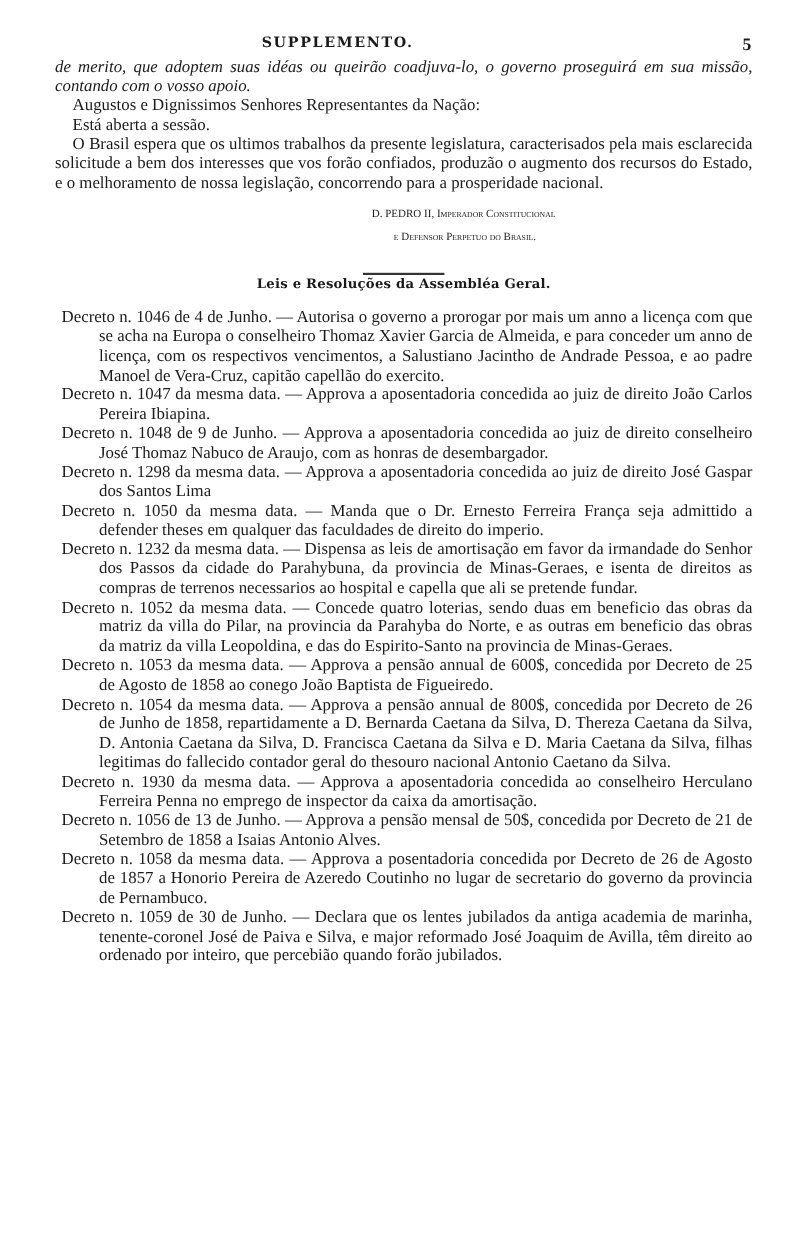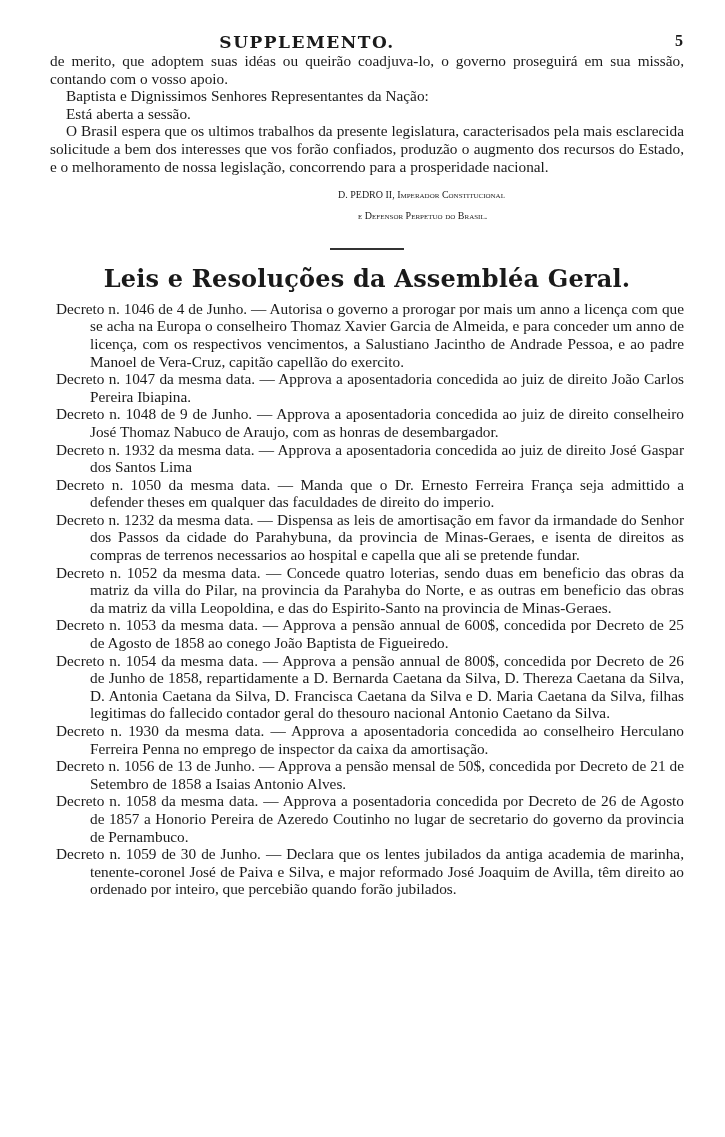--- a/index.html
+++ b/index.html
@@ -5,68 +5,68 @@
   html, body { margin:0; padding:0; }
   body {
     width:725px; height:1137px; background:#ffffff; position:relative; overflow:hidden;
     font-family:"Liberation Serif","DejaVu Serif",serif; color:#1a1a1a;
   }
   .header {
     position:absolute; top:32px; left:0; width:725px; height:20px;
   }
   .running-head {
     position:absolute; left:0; width:614px; text-align:center; top:0;
-    font-family:"DejaVu Serif",serif; font-weight:bold; font-size:17px; letter-spacing:1.5px;
+    font-family:"DejaVu Serif",serif; font-weight:bold; font-size:13px; letter-spacing:1.5px;
   }
   .page-num {
     position:absolute; right:42px; top:0; font-weight:bold; font-size:16px;
   }
   .body {
     position:absolute; top:52px; left:50px; width:634px;
     font-size:15.3px; line-height:17.6px; text-align:justify;
   }
-  .p-cont { margin:0; }
+  .p-cont { margin:0;font-style:italic; }
   .p-ind { margin:0; text-indent:16px; }
   .signature { margin-top:9px; padding-left:288px; line-height:21px; font-size:10px; }
   .sig2 { padding-left:20px; }
   .sc { font-variant:small-caps; }
   .rule { width:74px; height:0; border-top:2px solid #333; margin:22px auto 0 auto; }
   .section-title {
-    text-align:center; font-family:"DejaVu Serif",serif; font-weight:bold; font-size:24px;
-    margin-top:20px; margin-bottom:12px; letter-spacing:0.2px;
+    text-align:center; font-family:"DejaVu Serif",serif; font-weight:bold; font-size:12px;
+    margin-top:0; margin-bottom:12px; letter-spacing:0.2px;
   }
   .decree { margin:0 0 0 6px; padding-left:34px; text-indent:-34px; line-height:17.6px; }
 </style>
 </head>
 <body>
 
 <div class="header">
   <div class="running-head">SUPPLEMENTO.</div>
   <div class="page-num">5</div>
 </div>
 
 <div class="body">
   <p class="p-cont">de merito, que adoptem suas idéas ou queirão coadjuva-lo, o governo proseguirá em sua missão, contando com o vosso apoio.</p>
-  <p class="p-ind">Baptista e Dignissimos Senhores Representantes da Nação:</p>
+  <p class="p-ind">Augustos e Dignissimos Senhores Representantes da Nação:</p>
   <p class="p-ind">Está aberta a sessão.</p>
   <p class="p-ind">O Brasil espera que os ultimos trabalhos da presente legislatura, caracterisados pela mais esclarecida solicitude a bem dos interesses que vos forão confiados, produzão o augmento dos recursos do Estado, e o melhoramento de nossa legislação, concorrendo para a prosperidade nacional.</p>
 
   <div class="signature">
     <div class="sc">D. PEDRO II, Imperador Constitucional</div>
     <div class="sc sig2">e Defensor Perpetuo do Brasil.</div>
   </div>
 
   <div class="rule"></div>
   <div class="section-title">Leis e Resoluções da Assembléa Geral.</div>
 
   <div>
     <p class="decree">Decreto n. 1046 de 4 de Junho. — Autorisa o governo a prorogar por mais um anno a licença com que se acha na Europa o conselheiro Thomaz Xavier Garcia de Almeida, e para conceder um anno de licença, com os respectivos vencimentos, a Salustiano Jacintho de Andrade Pessoa, e ao padre Manoel de Vera-Cruz, capitão capellão do exercito.</p>
     <p class="decree">Decreto n. 1047 da mesma data. — Approva a aposentadoria concedida ao juiz de direito João Carlos Pereira Ibiapina.</p>
     <p class="decree">Decreto n. 1048 de 9 de Junho. — Approva a aposentadoria concedida ao juiz de direito conselheiro José Thomaz Nabuco de Araujo, com as honras de desembargador.</p>
-    <p class="decree">Decreto n. 1932 da mesma data. — Approva a aposentadoria concedida ao juiz de direito José Gaspar dos Santos Lima</p>
+    <p class="decree">Decreto n. 1298 da mesma data. — Approva a aposentadoria concedida ao juiz de direito José Gaspar dos Santos Lima</p>
     <p class="decree">Decreto n. 1050 da mesma data. — Manda que o Dr. Ernesto Ferreira França seja admittido a defender theses em qualquer das faculdades de direito do imperio.</p>
     <p class="decree">Decreto n. 1232 da mesma data. — Dispensa as leis de amortisação em favor da irmandade do Senhor dos Passos da cidade do Parahybuna, da provincia de Minas-Geraes, e isenta de direitos as compras de terrenos necessarios ao hospital e capella que ali se pretende fundar.</p>
     <p class="decree">Decreto n. 1052 da mesma data. — Concede quatro loterias, sendo duas em beneficio das obras da matriz da villa do Pilar, na provincia da Parahyba do Norte, e as outras em beneficio das obras da matriz da villa Leopoldina, e das do Espirito-Santo na provincia de Minas-Geraes.</p>
     <p class="decree">Decreto n. 1053 da mesma data. — Approva a pensão annual de 600$, concedida por Decreto de 25 de Agosto de 1858 ao conego João Baptista de Figueiredo.</p>
     <p class="decree">Decreto n. 1054 da mesma data. — Approva a pensão annual de 800$, concedida por Decreto de 26 de Junho de 1858, repartidamente a D. Bernarda Caetana da Silva, D. Thereza Caetana da Silva, D. Antonia Caetana da Silva, D. Francisca Caetana da Silva e D. Maria Caetana da Silva, filhas legitimas do fallecido contador geral do thesouro nacional Antonio Caetano da Silva.</p>
     <p class="decree">Decreto n. 1930 da mesma data. — Approva a aposentadoria concedida ao conselheiro Herculano Ferreira Penna no emprego de inspector da caixa da amortisação.</p>
     <p class="decree">Decreto n. 1056 de 13 de Junho. — Approva a pensão mensal de 50$, concedida por Decreto de 21 de Setembro de 1858 a Isaias Antonio Alves.</p>
     <p class="decree">Decreto n. 1058 da mesma data. — Approva a posentadoria concedida por Decreto de 26 de Agosto de 1857 a Honorio Pereira de Azeredo Coutinho no lugar de secretario do governo da provincia de Pernambuco.</p>
     <p class="decree">Decreto n. 1059 de 30 de Junho. — Declara que os lentes jubilados da antiga academia de marinha, tenente-coronel José de Paiva e Silva, e major reformado José Joaquim de Avilla, têm direito ao ordenado por inteiro, que percebião quando forão jubilados.</p>
   </div>

